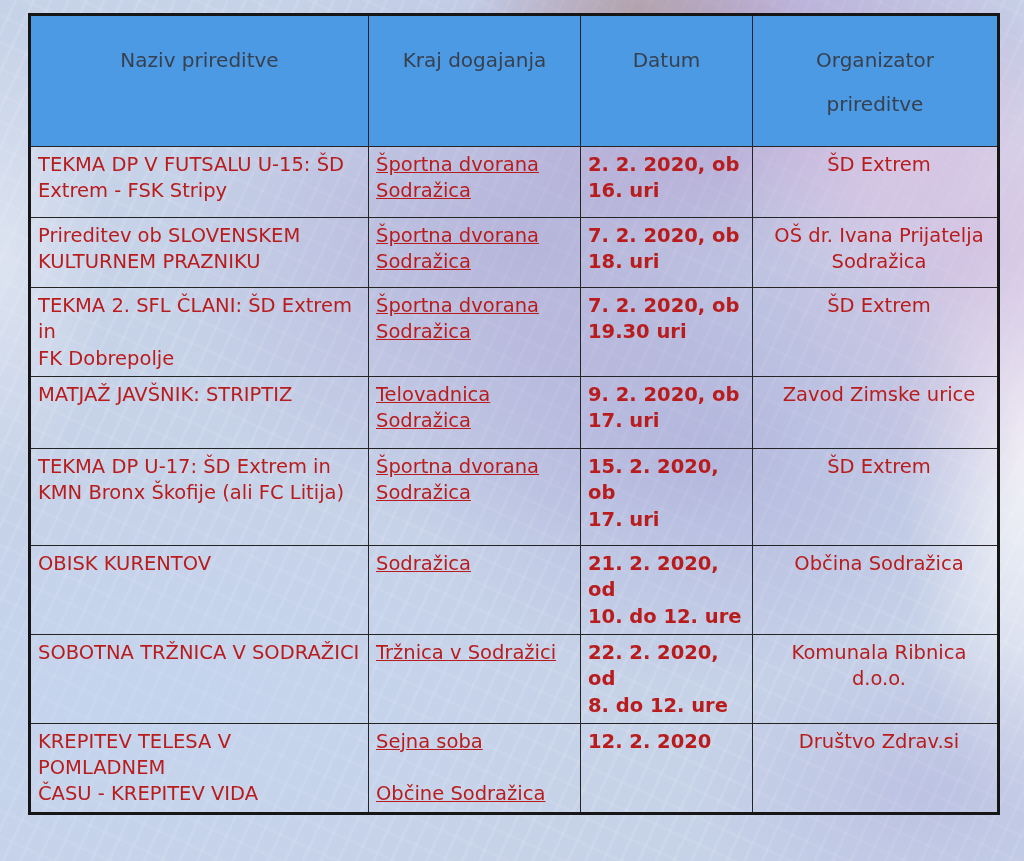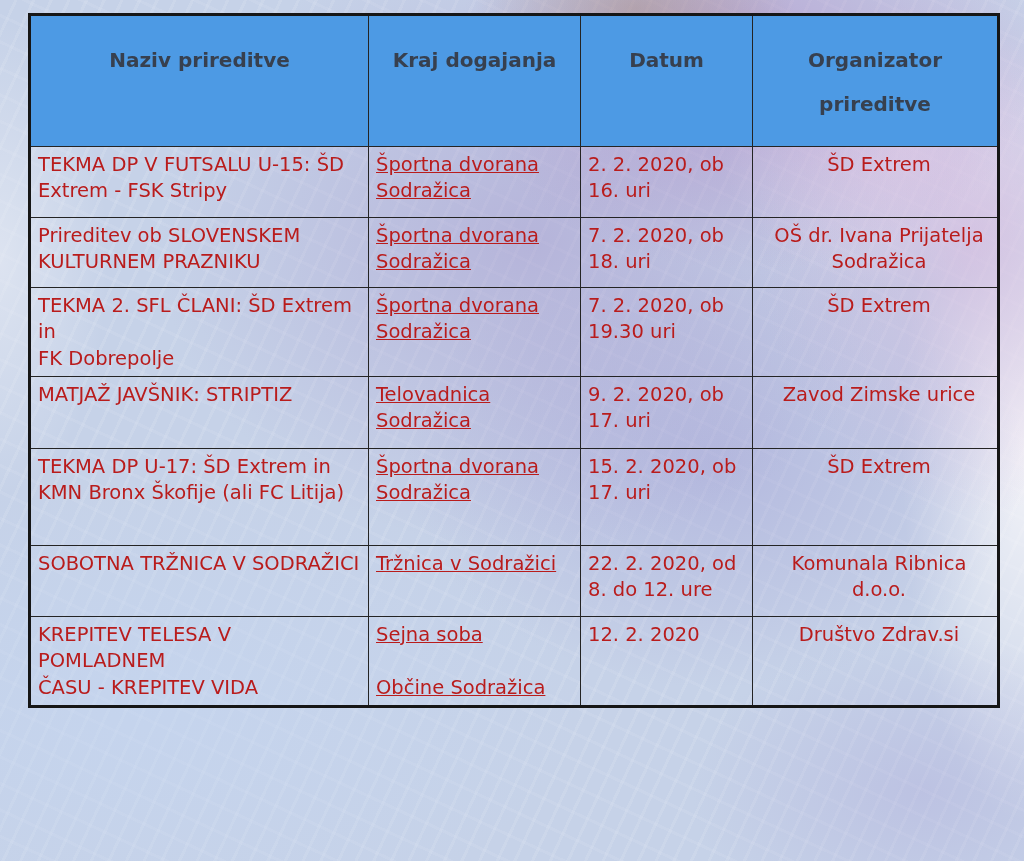--- a/index.html
+++ b/index.html
@@ -35,38 +35,38 @@
   th, td {
     border: 1.6px solid #242424;
     vertical-align: top;
     white-space: pre-line;
     overflow: hidden;
   }
   thead th {
     background: #4d9ae4;
     color: #37404f;
     font-size: 20px;
-    font-weight: bold;
+    font-weight: normal;
     text-align: center;
     padding: 7px 6px 4px 6px;
     line-height: 1.25;
   }
   thead tr { height: 90px; }
   .hdr-line2 { display: block; margin-top: 19px; }
 
   tbody td {
     color: #b91c1c;
     font-size: 19.5px;
     line-height: 1.35;
     padding: 5px 8px 4px 7px;
     background: transparent;
   }
   td.c-naziv  { text-align: left; }
   td.c-kraj   { text-align: left; text-decoration: underline; }
-  td.c-datum  { text-align: left; }
+  td.c-datum  { text-align: left; font-weight: bold; }
   td.c-org    { text-align: center; padding-left: 12px; padding-right: 4px; }
 
   tbody tr:nth-child(1)  { height: 71px; }
   tbody tr:nth-child(2)  { height: 70px; }
   tbody tr:nth-child(3)  { height: 70px; }
   tbody tr:nth-child(4)  { height: 72px; }
   tbody tr:nth-child(5)  { height: 97px; }
   tbody tr:nth-child(6)  { height: 71px; }
   tbody tr:nth-child(7)  { height: 68px; }
   tbody tr:nth-child(8)  { height: 70px; }
@@ -146,20 +146,27 @@
   <tr>
     <td class="c-naziv">TEKMA DP U-17: ŠD Extrem in
 KMN Bronx Škofije (ali FC Litija)</td>
     <td class="c-kraj">Športna dvorana
 Sodražica</td>
     <td class="c-datum">15. 2. 2020, ob
 17. uri</td>
     <td class="c-org">ŠD Extrem</td>
   </tr>
 
+  <tr>
+    <td class="c-naziv">OBISK KURENTOV</td>
+    <td class="c-kraj">Sodražica</td>
+    <td class="c-datum">21. 2. 2020, od
+10. do 12. ure</td>
+    <td class="c-org">Občina Sodražica</td>
+  </tr>
 
   <tr>
     <td class="c-naziv">SOBOTNA TRŽNICA V SODRAŽICI</td>
     <td class="c-kraj">Tržnica v Sodražici</td>
     <td class="c-datum">22. 2. 2020, od
 8. do 12. ure</td>
     <td class="c-org">Komunala Ribnica d.o.o.</td>
   </tr>
 
 

